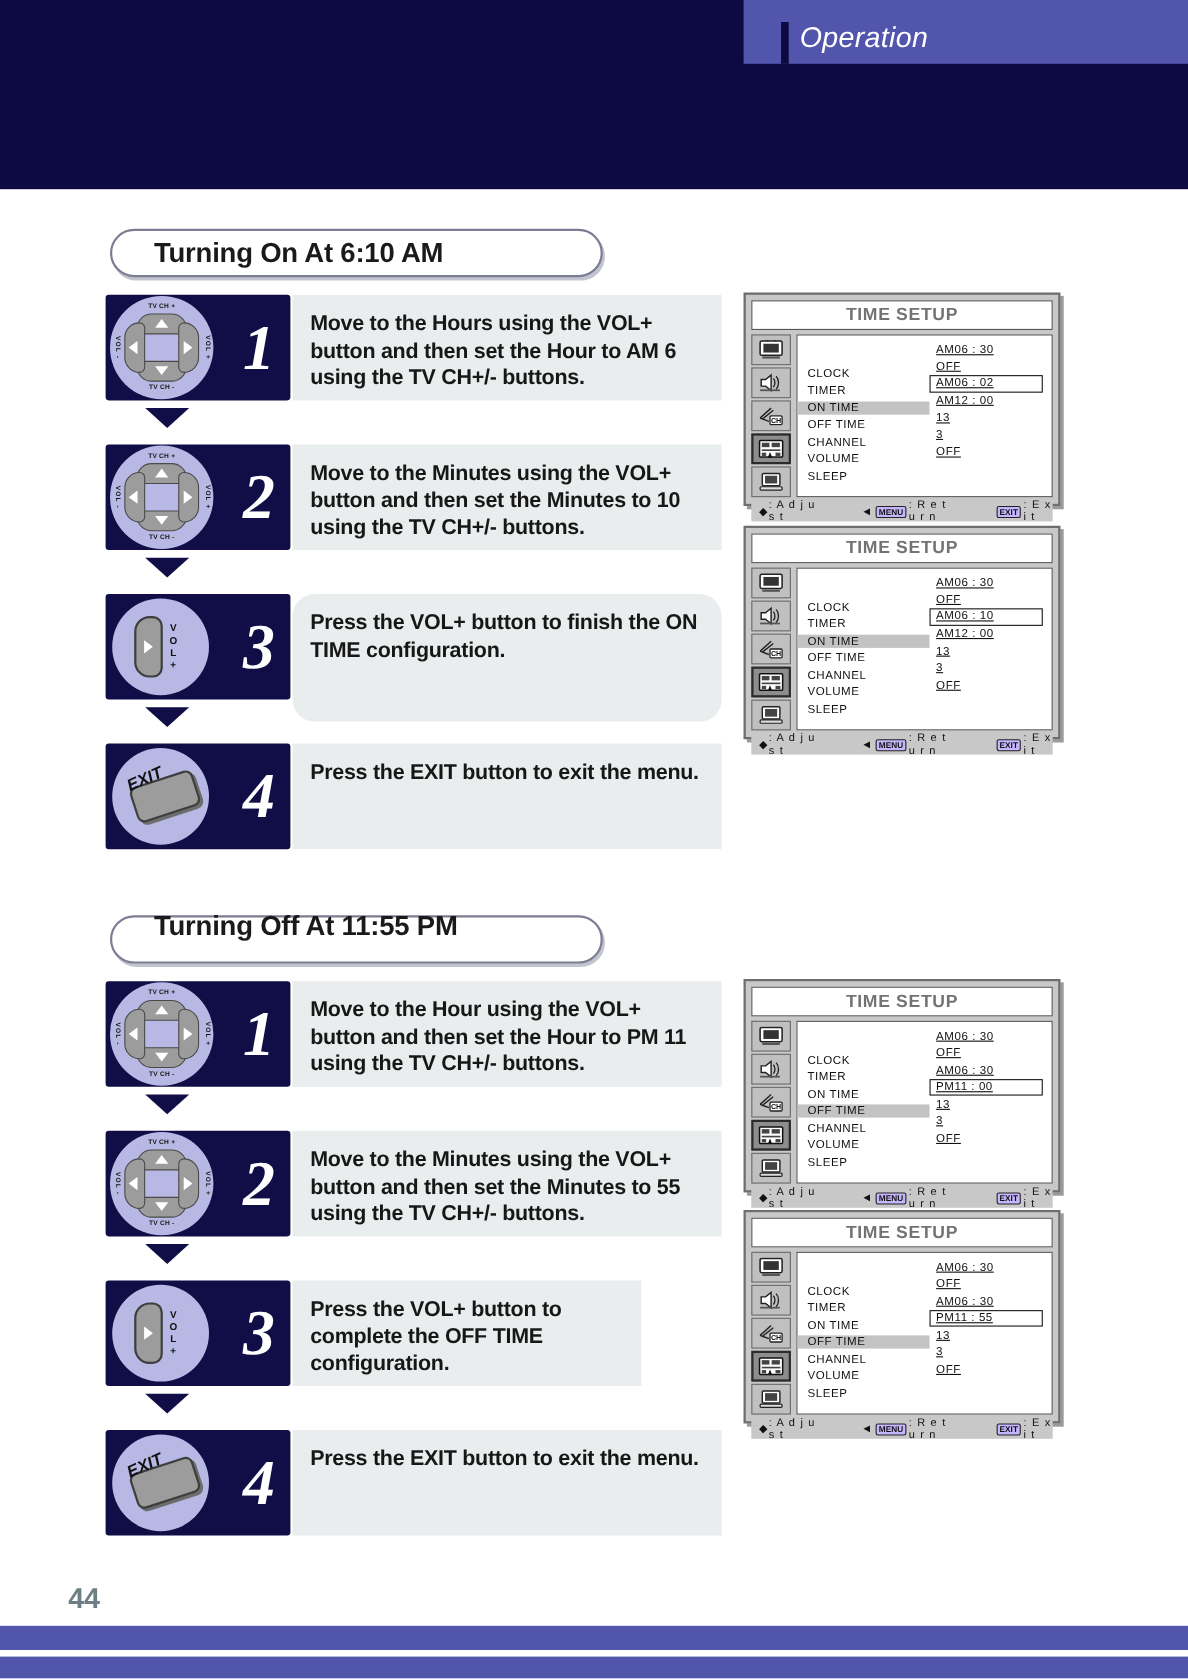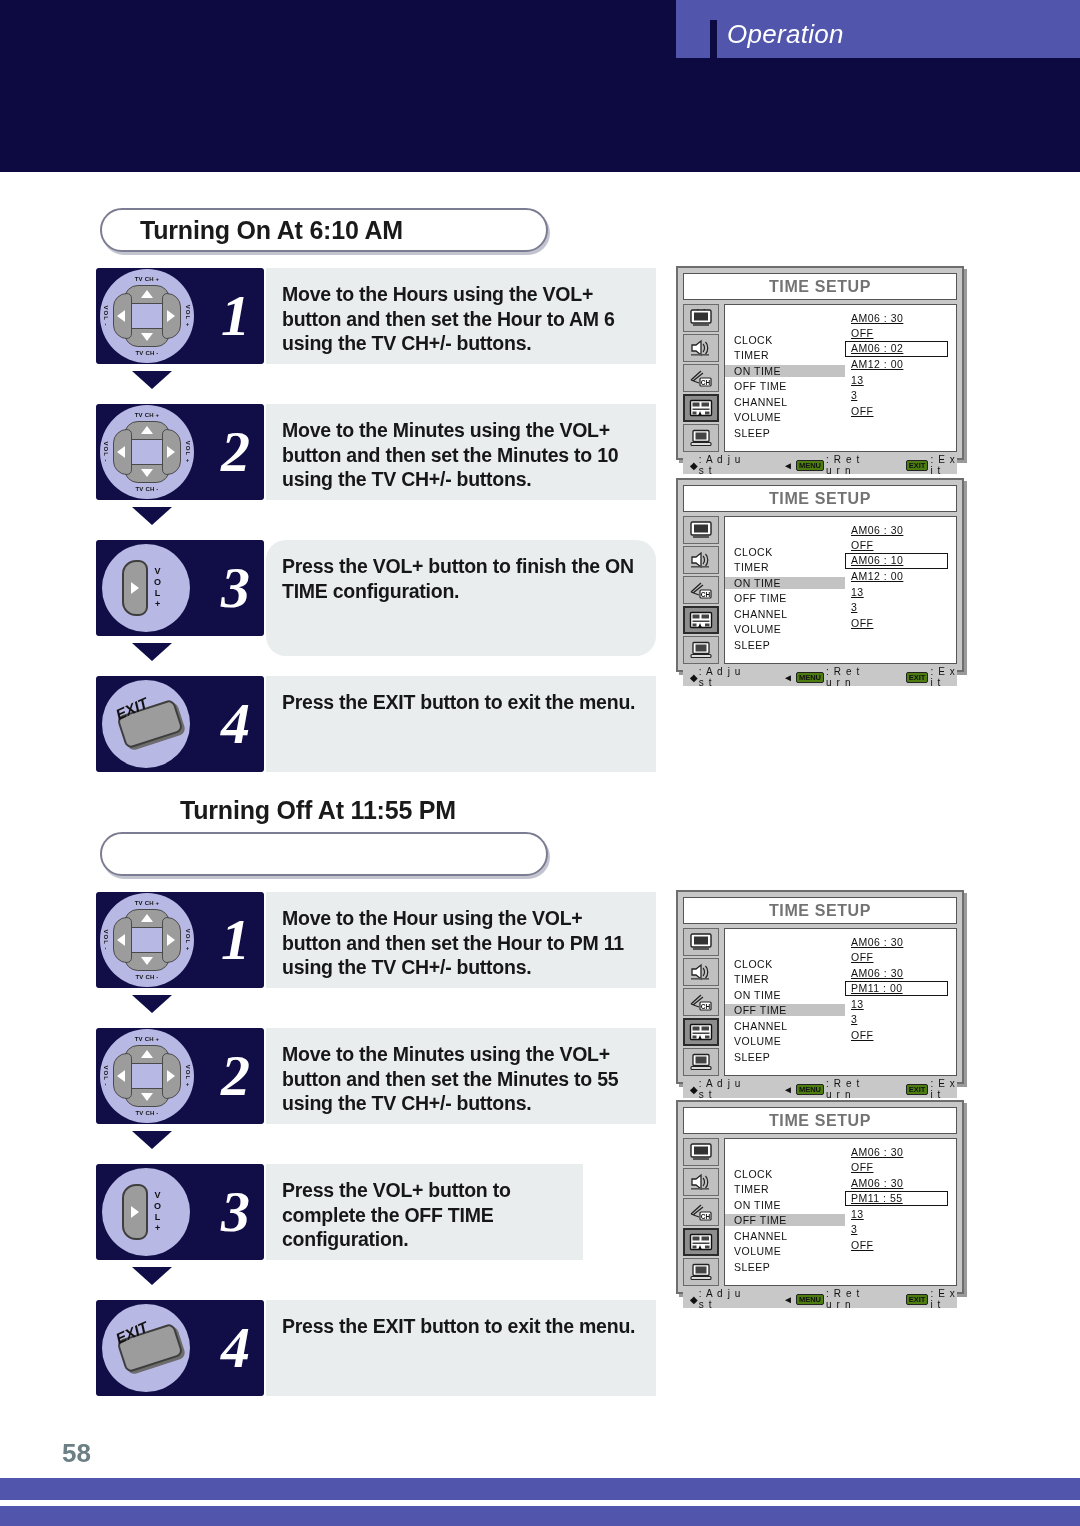--- a/index.html
+++ b/index.html
@@ -333,21 +333,21 @@
   }
   .osd-foot .k {
     display: inline-block;
     border: 1.2px solid #222;
     border-radius: 2px;
     padding: 0 2px;
     font-size: 7.5px;
     letter-spacing: 0;
     margin: 0 2px;
     font-weight: bold;
-    background: #4d7c0f;
+    background: #c4b5fd;
   }
   .osd-foot .grp { display: flex; align-items: center; }
   .osd-foot .g1 { margin-left: 2px; }
   .osd-foot .g2 { margin-left: 38px; }
   .osd-foot .g3 { margin-left: 36px; }
 
   
   .ic { display: block; }
 
   
@@ -624,21 +624,21 @@
     <span class="grp g1">◆<span>: A d j u s t</span></span>
     <span class="grp g2">◄<span class="k">MENU</span><span>: R e t u r n</span></span>
     <span class="grp g3">
         <span class="k">EXIT</span>
         <span>: E x i t</span>
       </span>
   </div>
 </div>
 
 <div class="pill" style="left:100px; top:832px; width:448px;"></div>
-<div class="pill-label" style="left:140px; top:796px;margin-left:40px;">Turning Off At 11:55 PM</div>
+<div class="pill-label" style="left:140px; top:828px;">Turning Off At 11:55 PM</div>
 
 <div class="step-badge" style="left:96px; top:892px;">
   <div class="knob">
     <div class="pad-up">
         <div class="tri tri-u"></div>
       </div>
     <div class="pad-cap cap-up">TV CH +</div>
     <div class="pad-down">
         <div class="tri tri-d"></div>
       </div>
@@ -873,15 +873,15 @@
   <div class="osd-foot">
     <span class="grp g1">◆<span>: A d j u s t</span></span>
     <span class="grp g2">◄<span class="k">MENU</span><span>: R e t u r n</span></span>
     <span class="grp g3">
         <span class="k">EXIT</span>
         <span>: E x i t</span>
       </span>
   </div>
 </div>
 
-<div class="pagenum">58</div>
+<div class="pagenum">44</div>
 <div class="foot-bar1"></div>
 <div class="foot-bar2"></div>
 
 </body></html>

